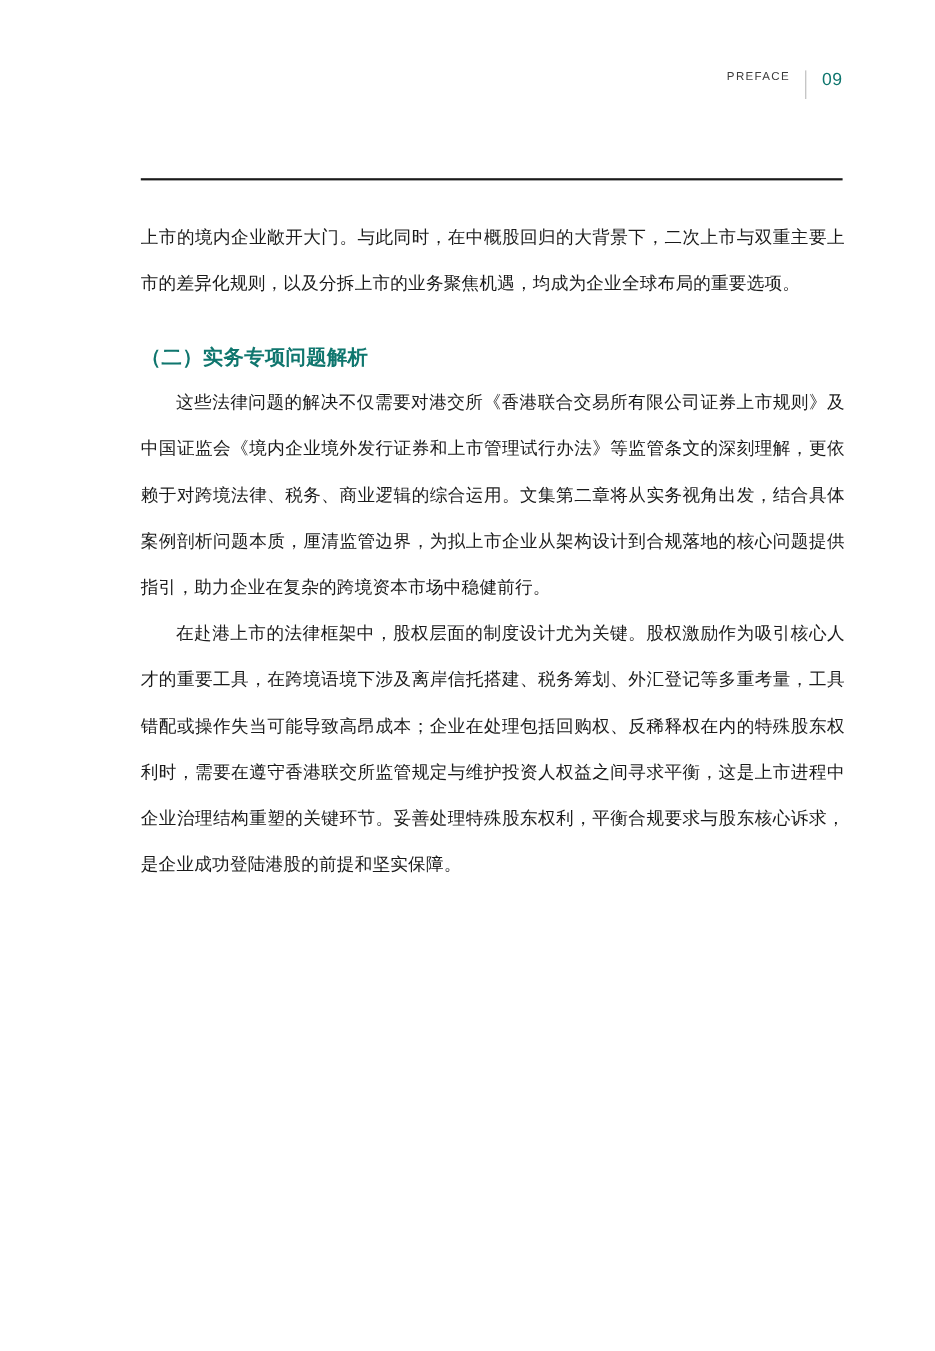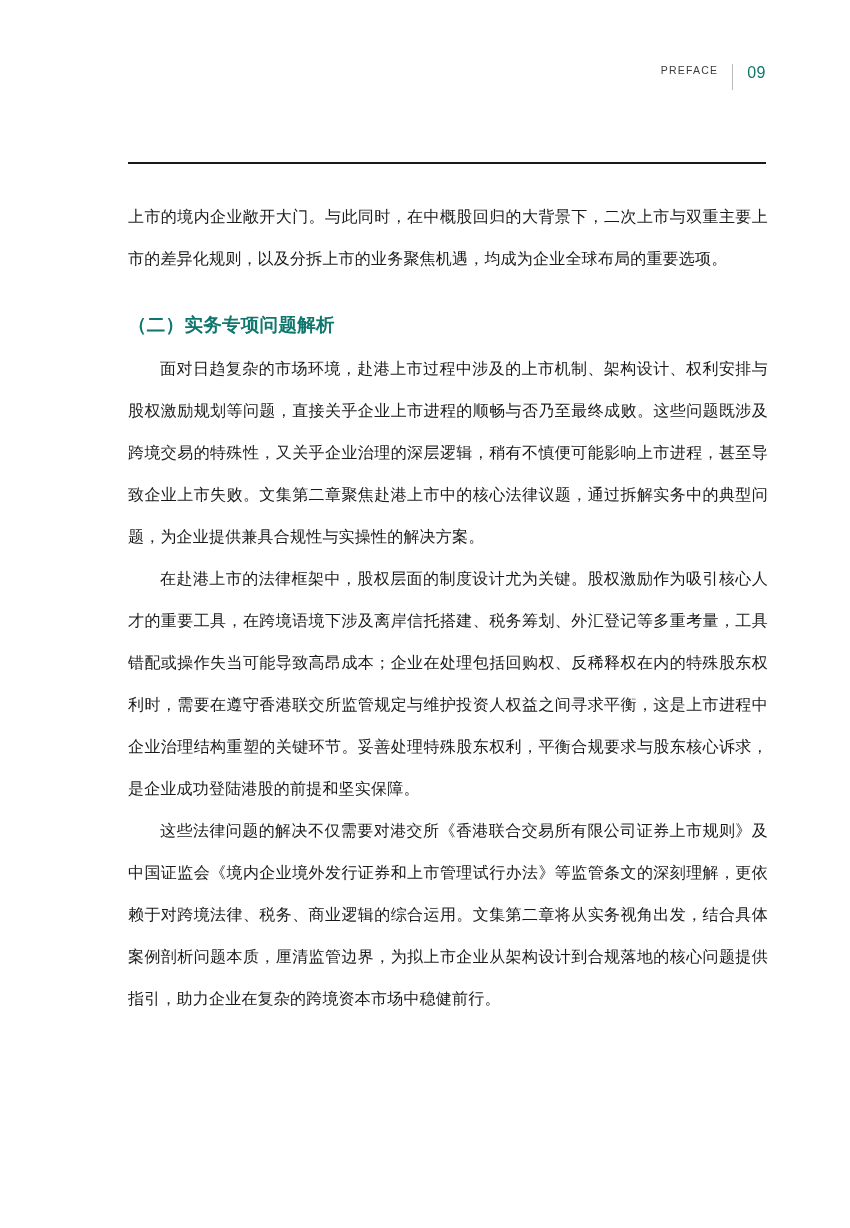--- a/index.html
+++ b/index.html
@@ -122,21 +122,20 @@
   </div>
 
   <div class="rule"></div>
 
   <div class="body">
 
     <p class="para">上市的境内企业敞开大门。与此同时，在中概股回归的大背景下，二次上市与双重主要上市的差异化规则，以及分拆上市的业务聚焦机遇，均成为企业全球布局的重要选项。</p>
 
     <h2 class="section-title gap-before-title">（二）实务专项问题解析</h2>
 
-    <p class="para indent gap-after-title">面对日趋复杂的市场环境，赴港上市过程中涉及的上市机制、架构设计、权利安排与股权激励规划等问题，直接关乎企业上市进程的顺畅与否乃至最终成败。这些问题既涉及跨境交易的特殊性，又关乎企业治理的深层逻辑，稍有不慎便可能影响上市进程，甚至导致企业上市失败。文集第二章聚焦赴港上市中的核心法律议题，通过拆解实务中的典型问题，为企业提供兼具合规性与实操性的解决方案。</p>
+
+    <p class="para indent">这些法律问题的解决不仅需要对港交所《香港联合交易所有限公司证券上市规则》及中国证监会《境内企业境外发行证券和上市管理试行办法》等监管条文的深刻理解，更依赖于对跨境法律、税务、商业逻辑的综合运用。文集第二章将从实务视角出发，结合具体案例剖析问题本质，厘清监管边界，为拟上市企业从架构设计到合规落地的核心问题提供指引，助力企业在复杂的跨境资本市场中稳健前行。</p>
 
     <p class="para indent">在赴港上市的法律框架中，股权层面的制度设计尤为关键。股权激励作为吸引核心人才的重要工具，在跨境语境下涉及离岸信托搭建、税务筹划、外汇登记等多重考量，工具错配或操作失当可能导致高昂成本；企业在处理包括回购权、反稀释权在内的特殊股东权利时，需要在遵守香港联交所监管规定与维护投资人权益之间寻求平衡，这是上市进程中企业治理结构重塑的关键环节。妥善处理特殊股东权利，平衡合规要求与股东核心诉求，是企业成功登陆港股的前提和坚实保障。</p>
-
-    <p class="para indent">这些法律问题的解决不仅需要对港交所《香港联合交易所有限公司证券上市规则》及中国证监会《境内企业境外发行证券和上市管理试行办法》等监管条文的深刻理解，更依赖于对跨境法律、税务、商业逻辑的综合运用。文集第二章将从实务视角出发，结合具体案例剖析问题本质，厘清监管边界，为拟上市企业从架构设计到合规落地的核心问题提供指引，助力企业在复杂的跨境资本市场中稳健前行。</p>
 
   </div>
 
 </div>
 
 </body></html>

